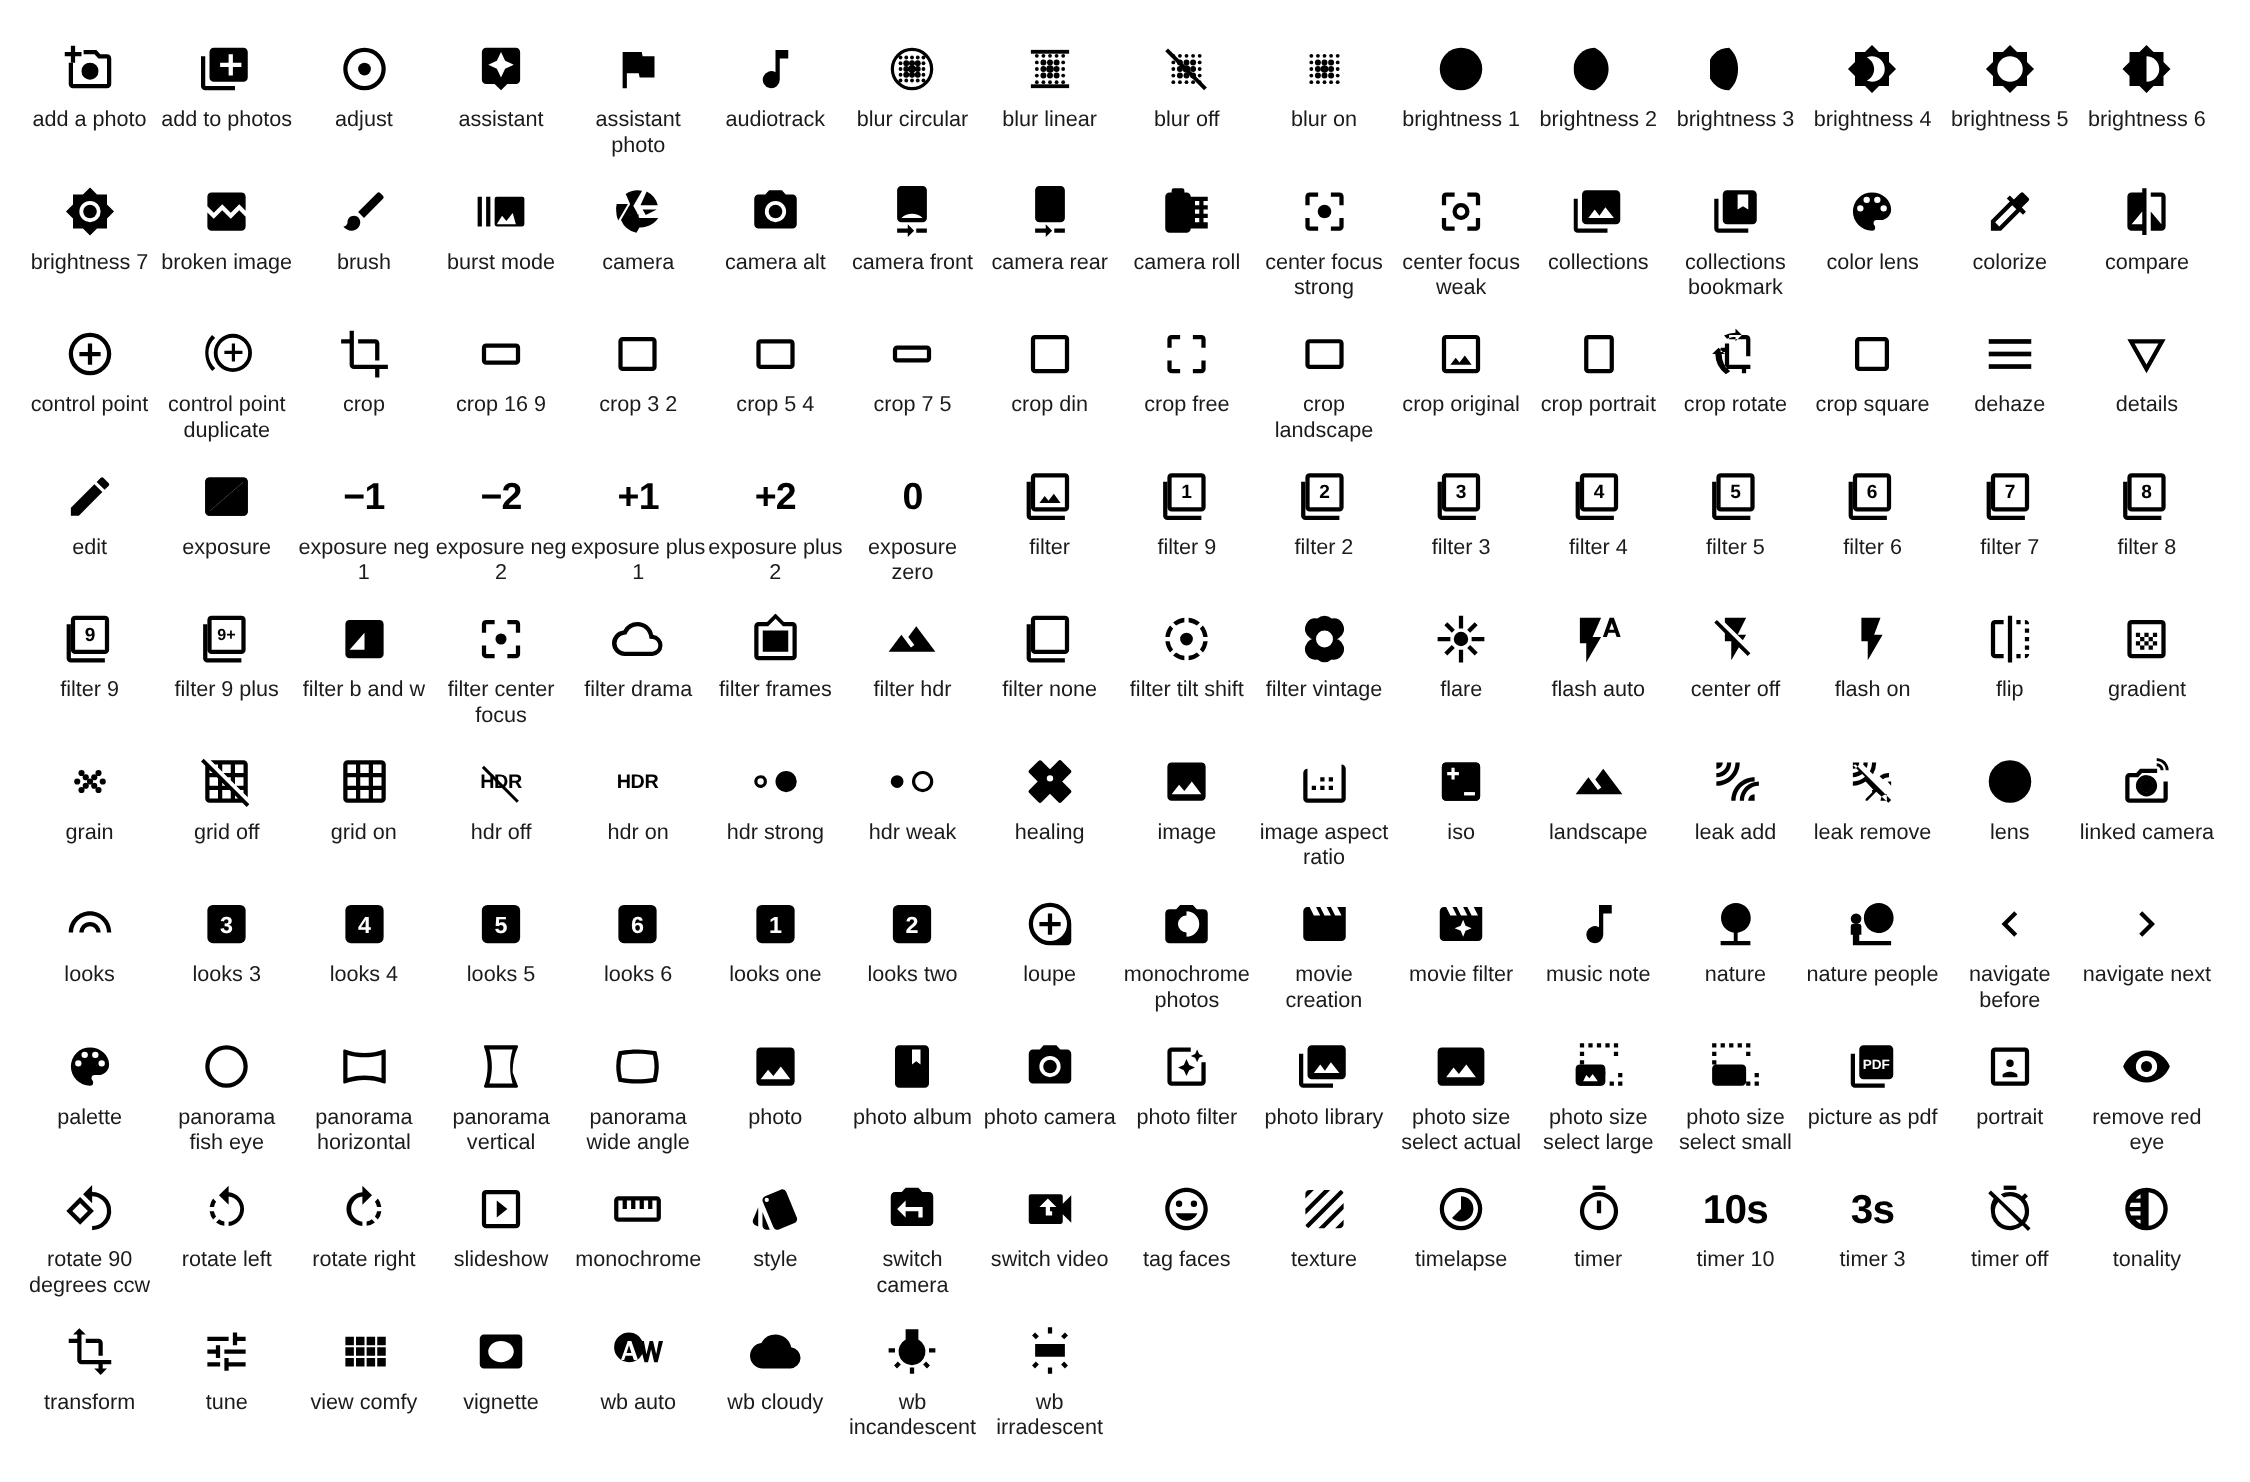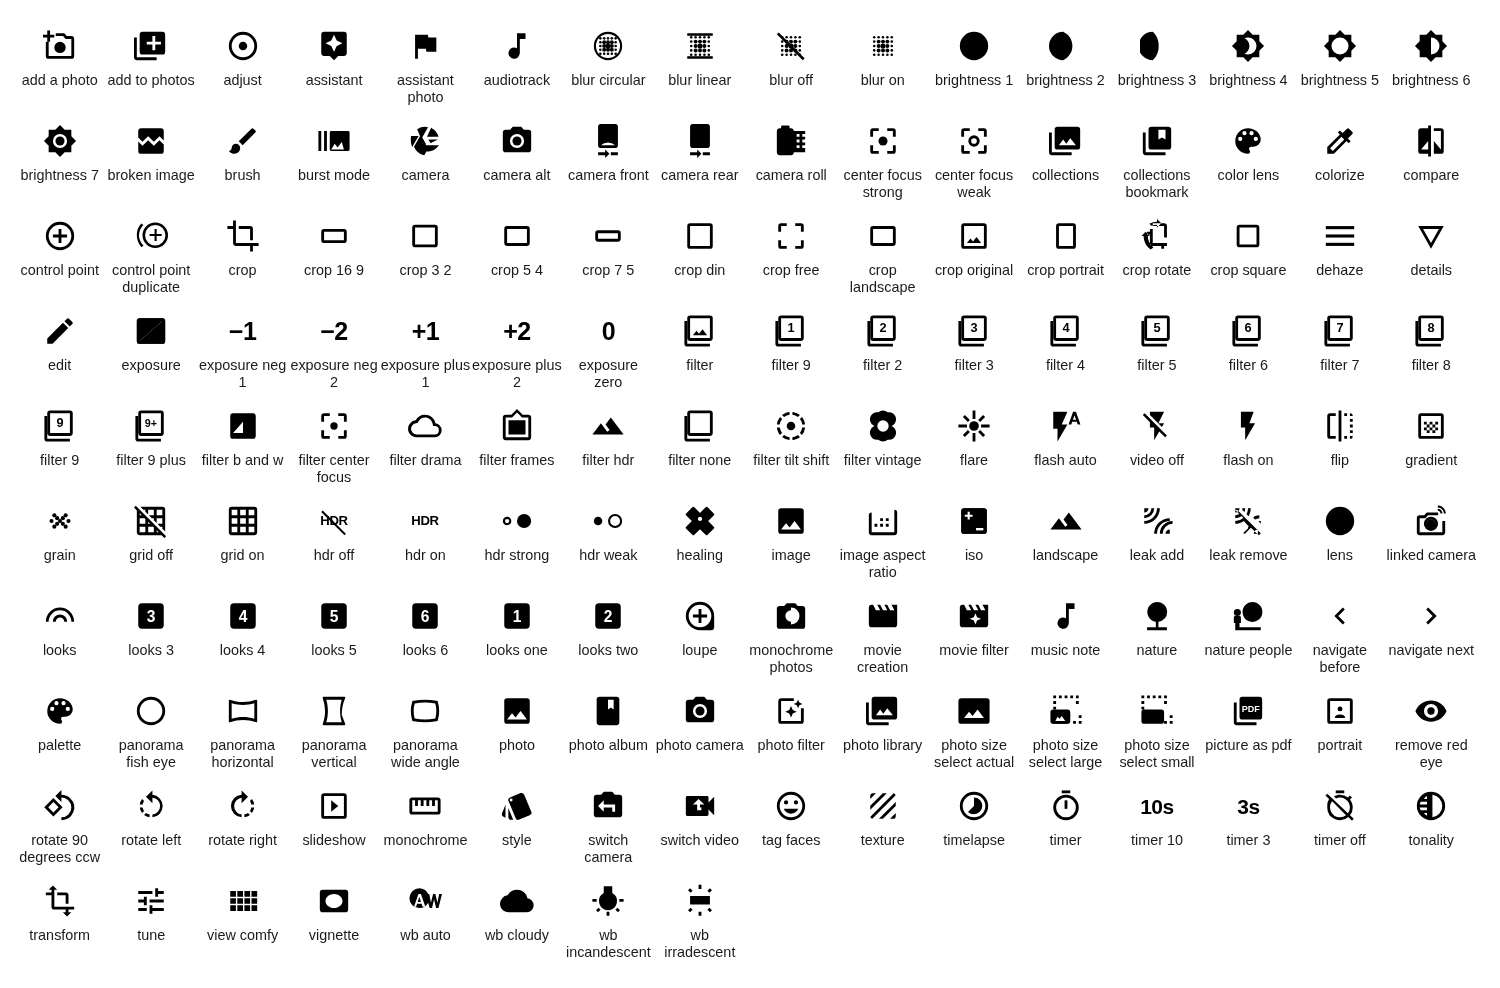--- a/index.html
+++ b/index.html
@@ -41,21 +41,21 @@
     display: block;
   }
   .ico .txt {
     font-family: "Liberation Sans", sans-serif;
     font-weight: bold;
     font-size: 25px;
     line-height: 1;
     letter-spacing: -0.5px;
     color: #000;
   }
-  .ico .txt.sm { font-size: 21px; }
+  .ico .txt.sm { font-size: 27px; }
   .lbl {
     margin-top: 4px;
     font-size: 14.4px;
     line-height: 17px;
     text-align: center;
     color: #1b1b1b;
     max-width: 91px;
     word-wrap: break-word;
     -webkit-font-smoothing: antialiased;
   }
@@ -824,21 +824,21 @@
         </svg>
       </div>
       <div class="lbl">flash auto</div>
     </div>
     <div class="cell">
       <div class="ico">
         <svg viewBox="0 0 24 24" width="34" height="34" fill="currentColor" xmlns="http://www.w3.org/2000/svg">
           <path d="M3.27 3L2 4.27l5 5V13h3v9l3.58-6.14L17.73 20 19 18.73 3.27 3zM17 10h-4l4-8H7v2.18l8.46 8.46L17 10z"></path>
         </svg>
       </div>
-      <div class="lbl">video off</div>
+      <div class="lbl">center off</div>
     </div>
     <div class="cell">
       <div class="ico">
         <svg viewBox="0 0 24 24" width="34" height="34" fill="currentColor" xmlns="http://www.w3.org/2000/svg">
           <path d="M7 2v11h3v9l7-12h-4l3-8H7z"></path>
         </svg>
       </div>
       <div class="lbl">flash on</div>
     </div>
     <div class="cell">

